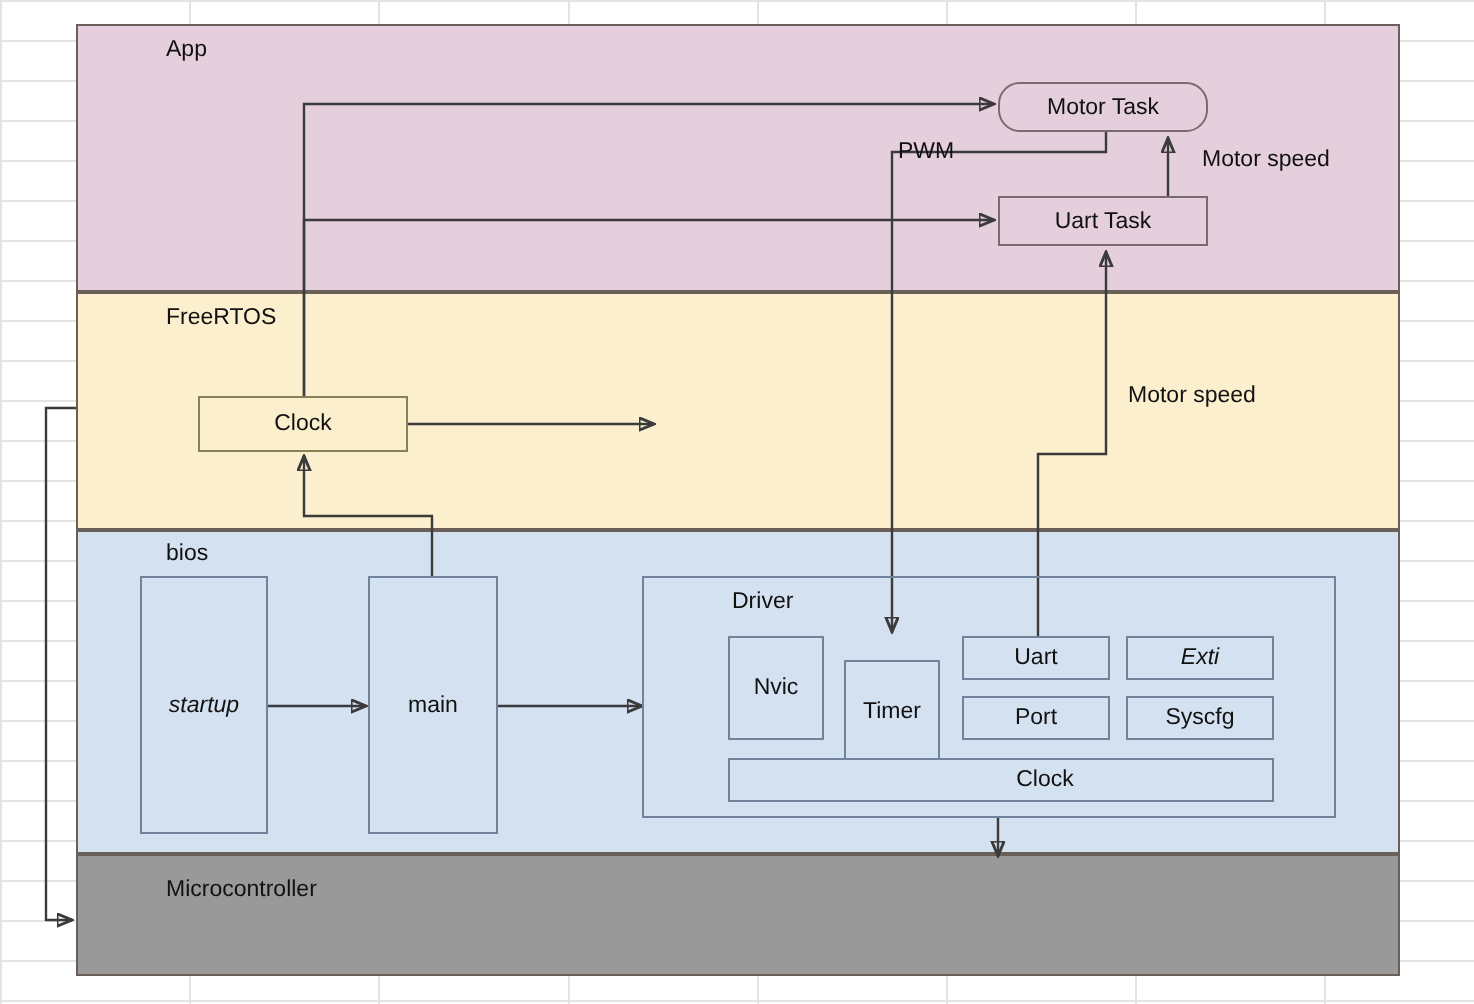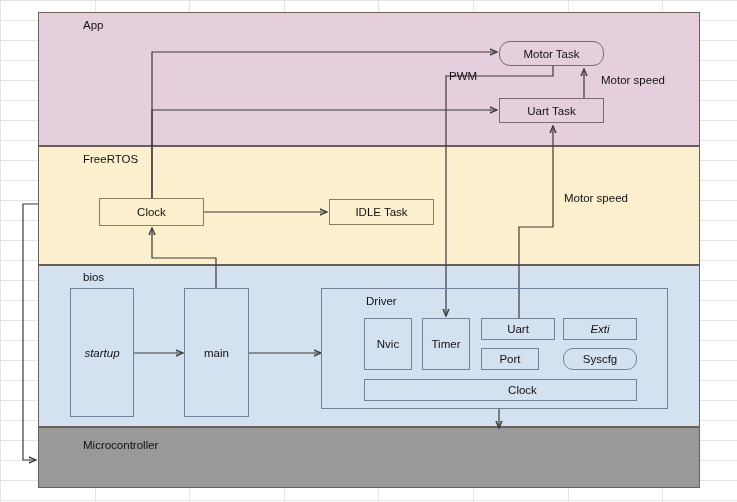--- a/index.html
+++ b/index.html
@@ -126,34 +126,33 @@
     <path d="M249,353 L321,353" marker-end="url(#ah)"></path>
   </svg>
 
   <div class="box box-app" style="left:499px; top:41px; width:105px; height:25px;border-radius:11px;">Motor Task</div>
   <div class="box box-app" style="left:499px; top:98px; width:105px; height:25px;">Uart Task</div>
 
   <div class="edge-label" style="left:449px; top:70px;">PWM</div>
   <div class="edge-label" style="left:601px; top:74px;">Motor speed</div>
 
   <div class="box box-rtos" style="left:99px; top:198px; width:105px; height:28px;">Clock</div>
-  <div class="box box-rtos" style="left:329px; top:199px; width:105px; height:26px;">IDLE Task</div>
 
   <div class="edge-label" style="left:564px; top:192px;">Motor speed</div>
 
   <div class="box box-bios" style="left:70px; top:288px; width:64px; height:129px;font-style:italic;">startup</div>
   <div class="box box-bios" style="left:184px; top:288px; width:65px; height:129px;">main</div>
 
   <div class="box box-driver-group" style="left:321px; top:288px; width:347px; height:121px;">
     <span class="layer-label" style="left:8px; top:6px;">Driver</span>
   </div>
 
   <div class="box box-bios" style="left:364px; top:318px; width:48px; height:52px;">Nvic</div>
-  <div class="box box-bios" style="left:422px; top:318px; width:48px; height:52px;">Timer</div>
+  <div class="box box-bios" style="left:422px; top:330px; width:48px; height:52px;">Timer</div>
 
   <div class="box box-bios" style="left:481px; top:318px; width:74px; height:22px;">Uart</div>
   <div class="box box-bios" style="left:563px; top:318px; width:74px; height:22px;font-style:italic;">Exti</div>
-  <div class="box box-bios" style="left:481px; top:348px; width:58px; height:22px;">Port</div>
-  <div class="box box-bios" style="left:563px; top:348px; width:74px; height:22px;border-radius:10px;">Syscfg</div>
+  <div class="box box-bios" style="left:481px; top:348px; width:74px; height:22px;">Port</div>
+  <div class="box box-bios" style="left:563px; top:348px; width:74px; height:22px;">Syscfg</div>
 
   <div class="box box-bios" style="left:364px; top:379px; width:273px; height:22px;padding-left:44px;">Clock</div>
 
 </div>
 
 </body></html>

